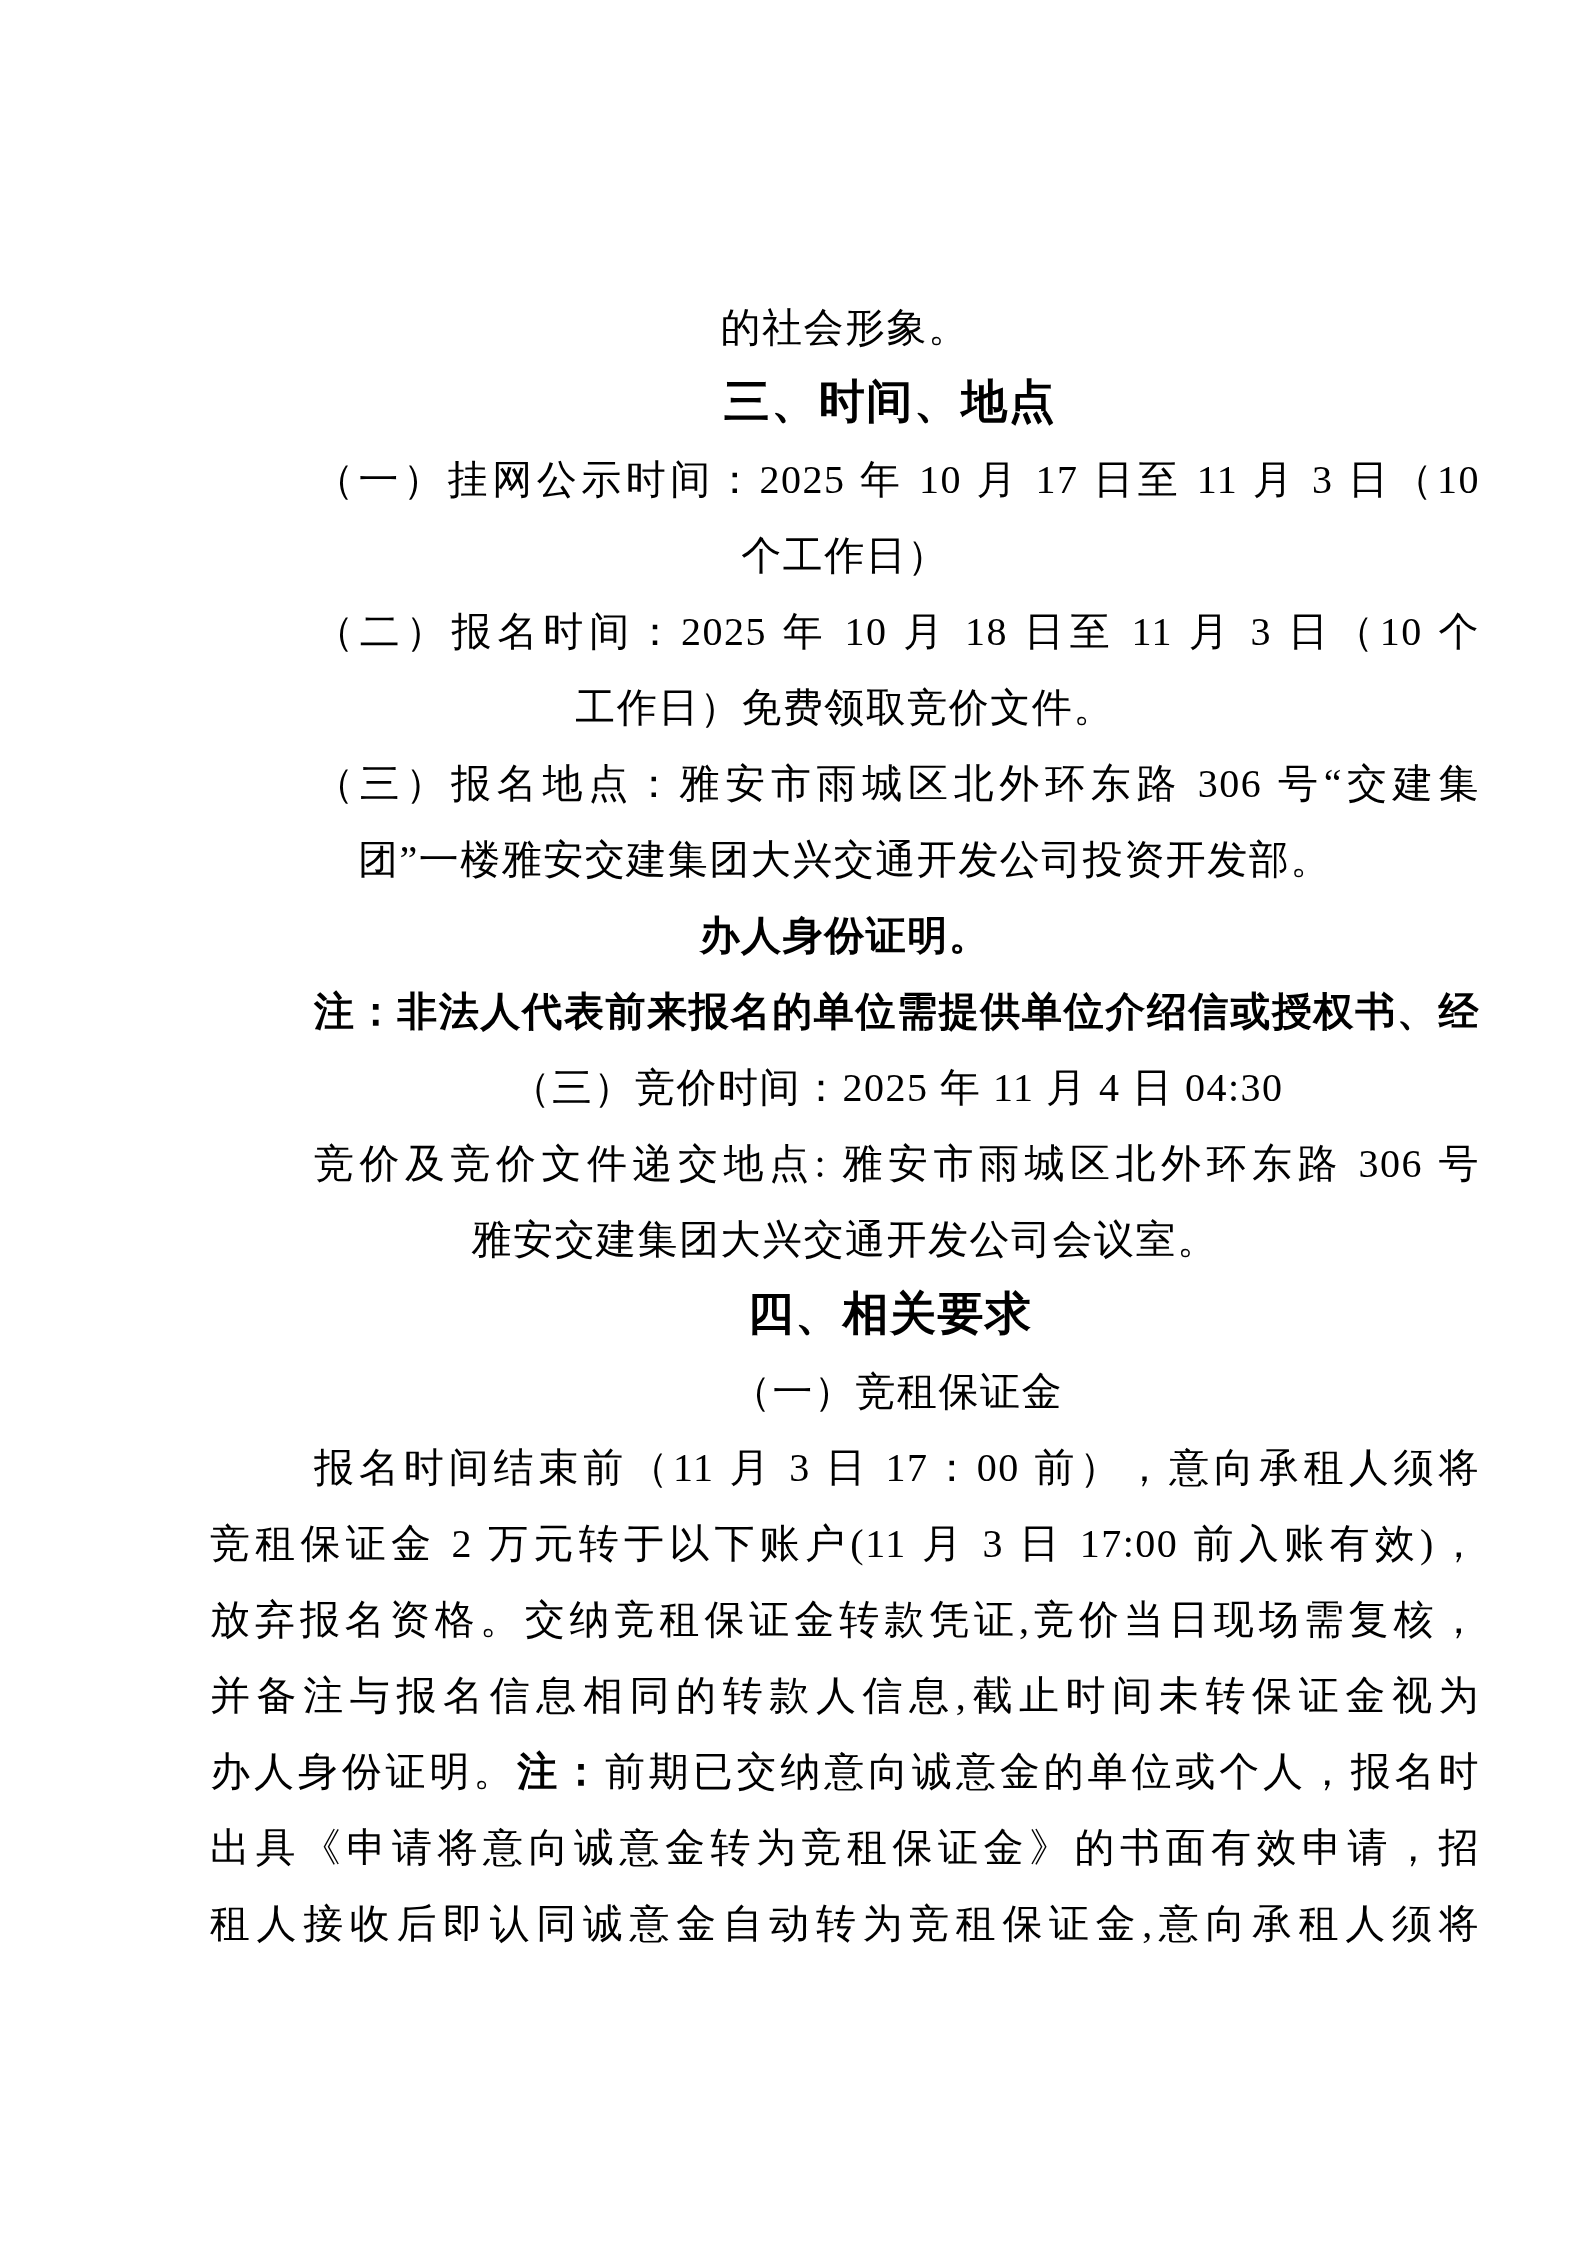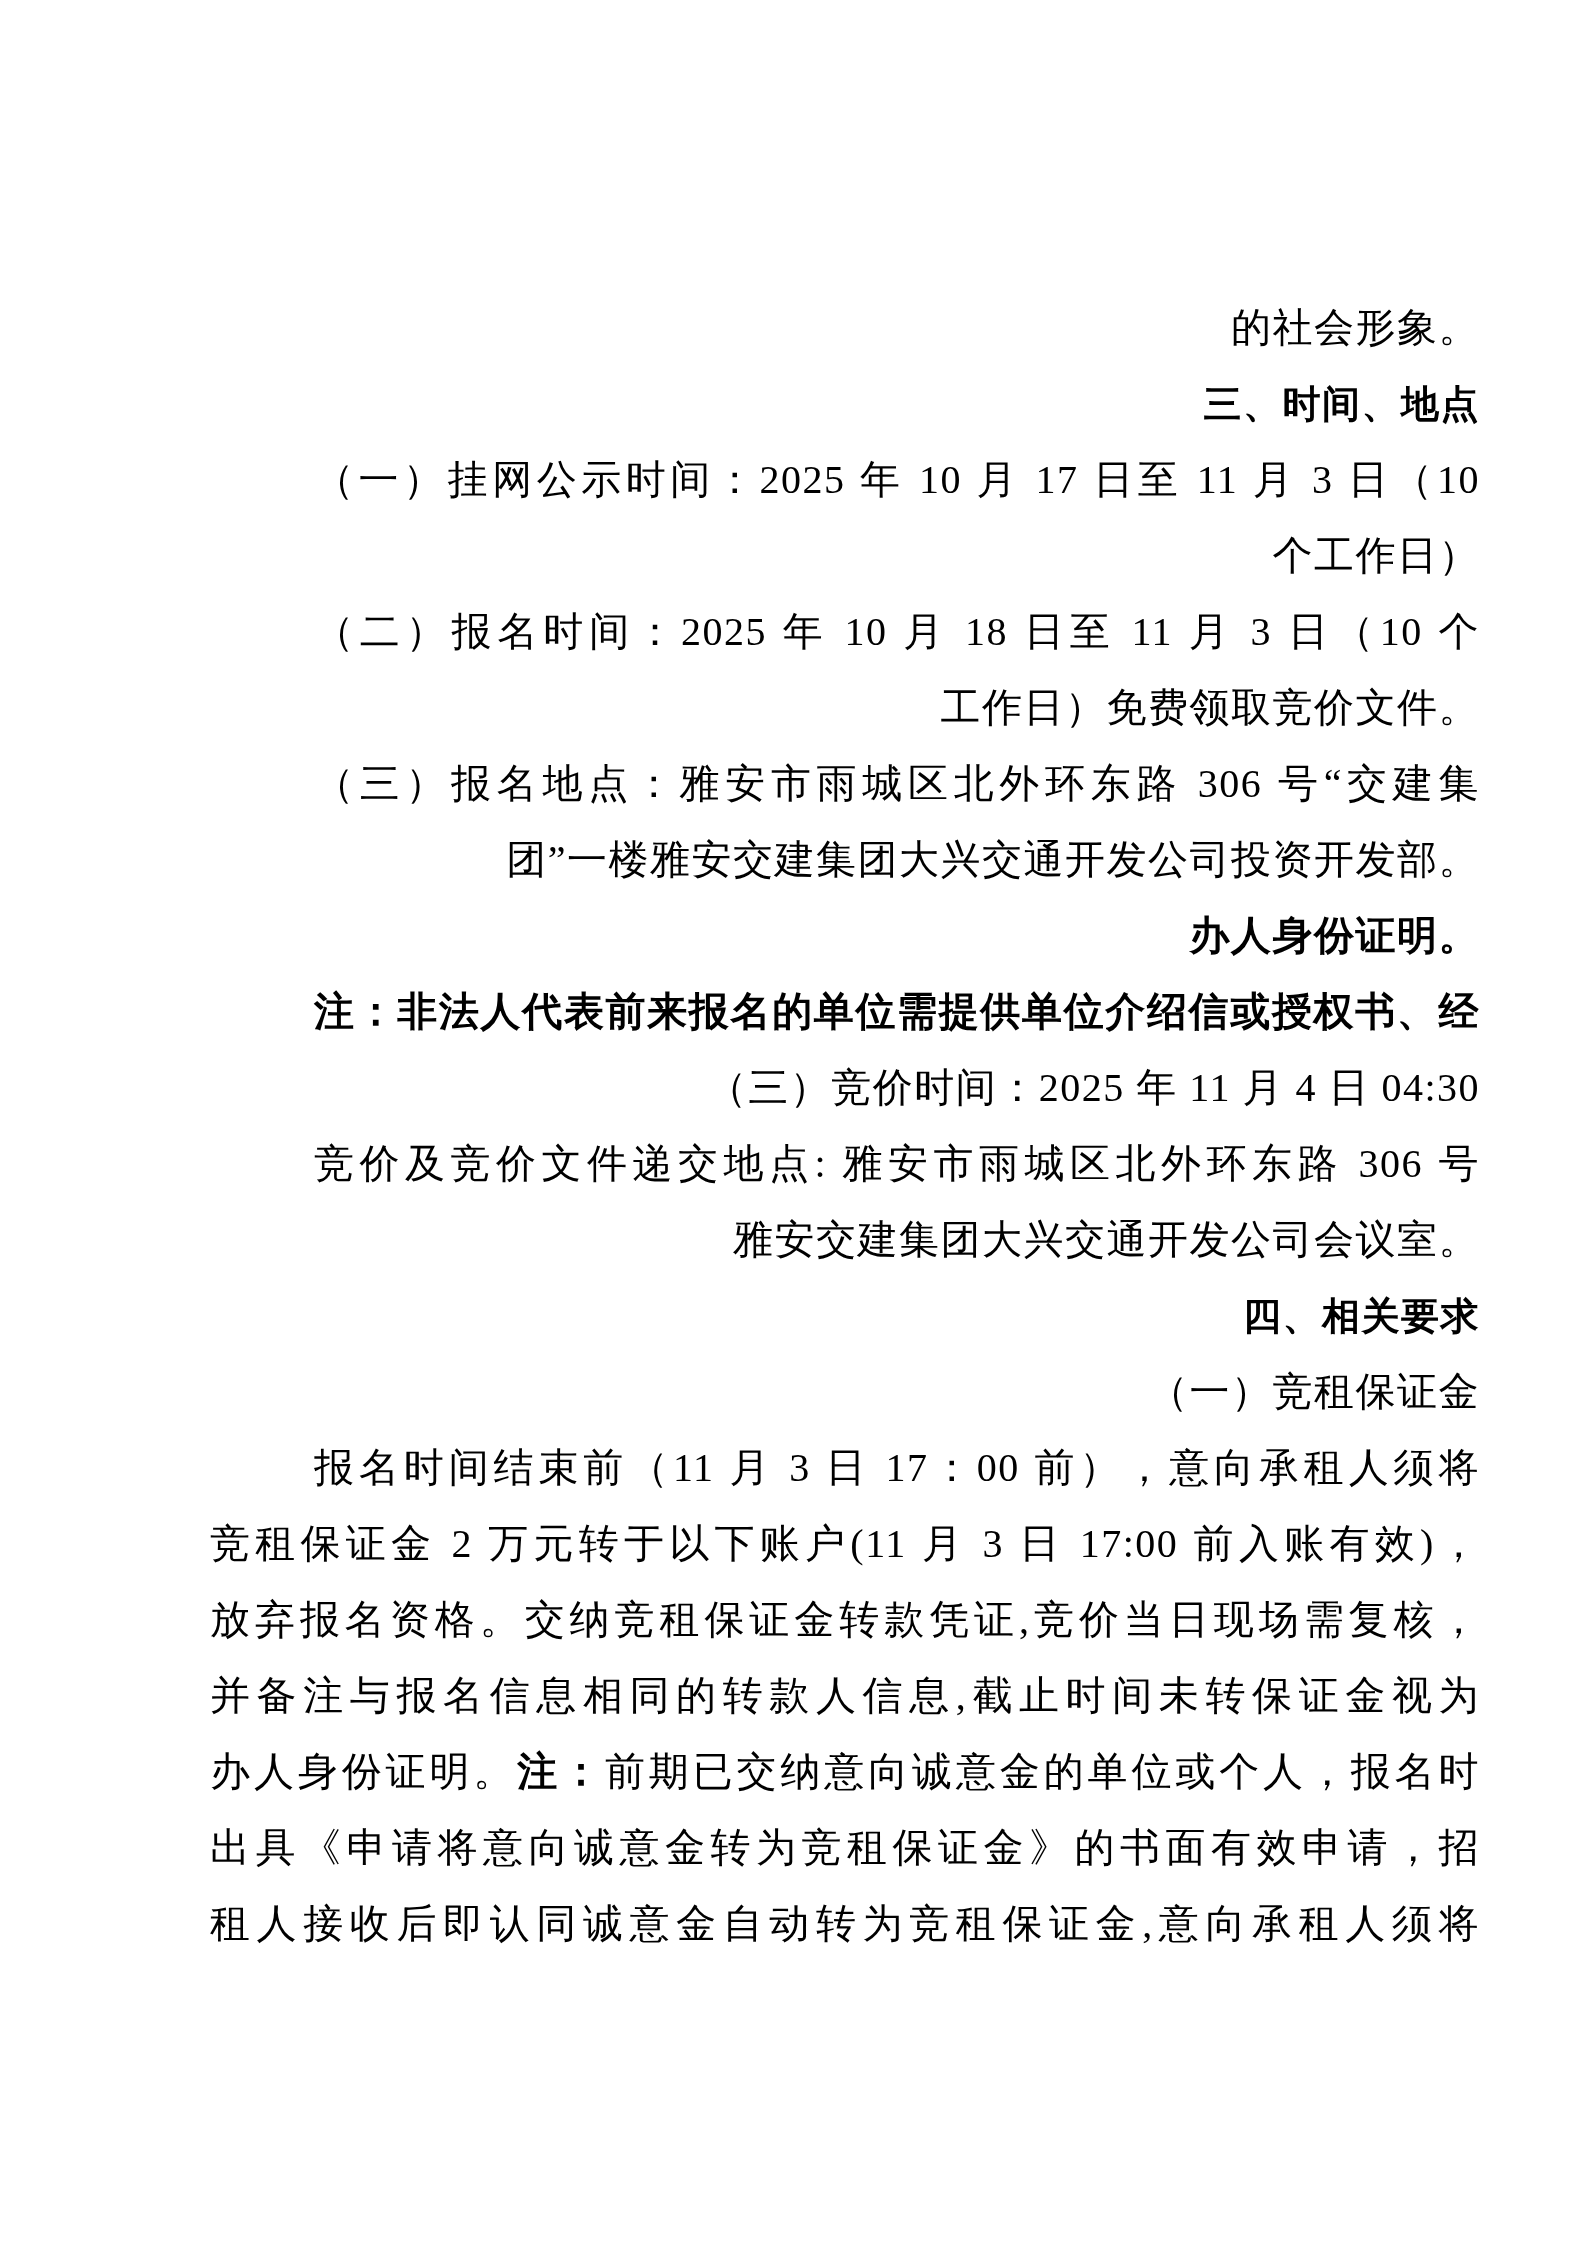--- a/index.html
+++ b/index.html
@@ -22,35 +22,35 @@
   }
   .doc-body {
     width: 1270px;
   }
   .line {
     font-family: "Liberation Serif", "DejaVu Serif", serif;
     font-size: 40px;
     letter-spacing: 1.5px;
     line-height: 76px;
     height: 76px;
-    text-align: right;
+    text-align: center;
     color: #000000;
   }
   .line.just {
     text-align: justify;
     text-align-last: justify;
     text-justify: inter-character;
   }
   .line.ind-body { text-indent: 104px; }
   .line.ind-heading { text-indent: 90px; }
   .seg { color: #000000; }
   .seg.b { font-weight: 700; }
   .seg.sans {
     font-family: Liberation Mono, monospace;
-    font-size: 38px;
+    font-size: 46px;
   }
 </style>
 </head>
 <body>
 
 <div class="page">
   <div class="doc-body">
       <div class="para body">
         <div class="line"><span class="seg">的社会形象。</span></div>
       </div>

